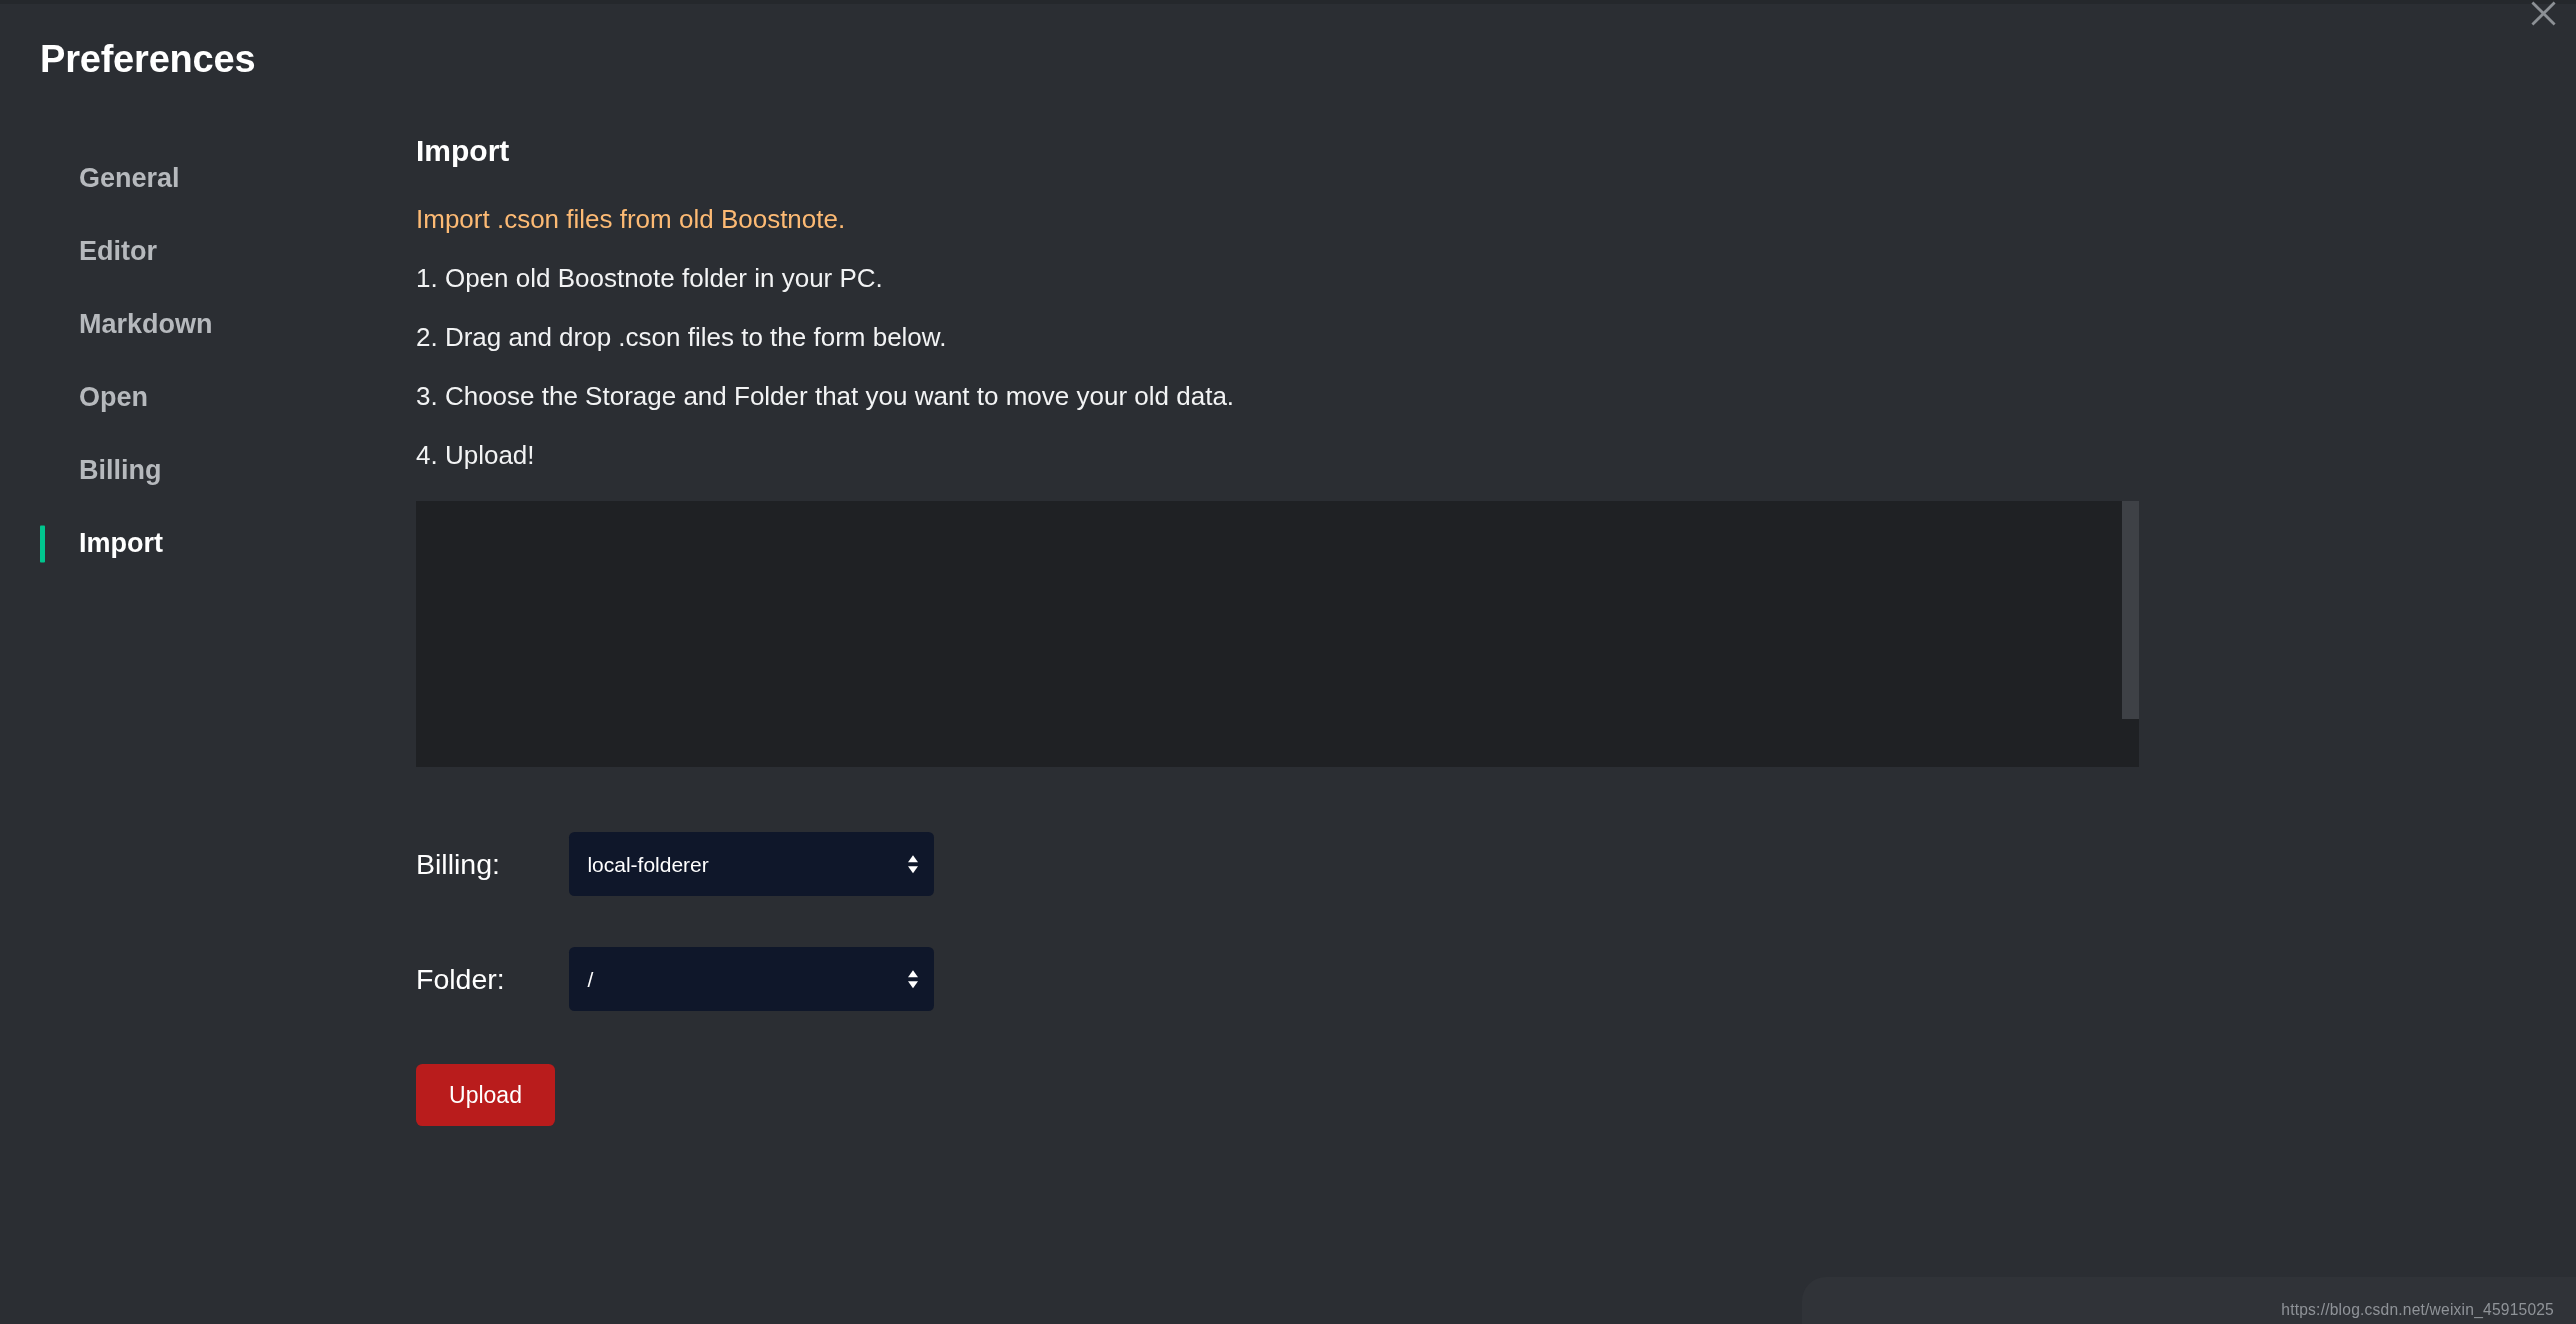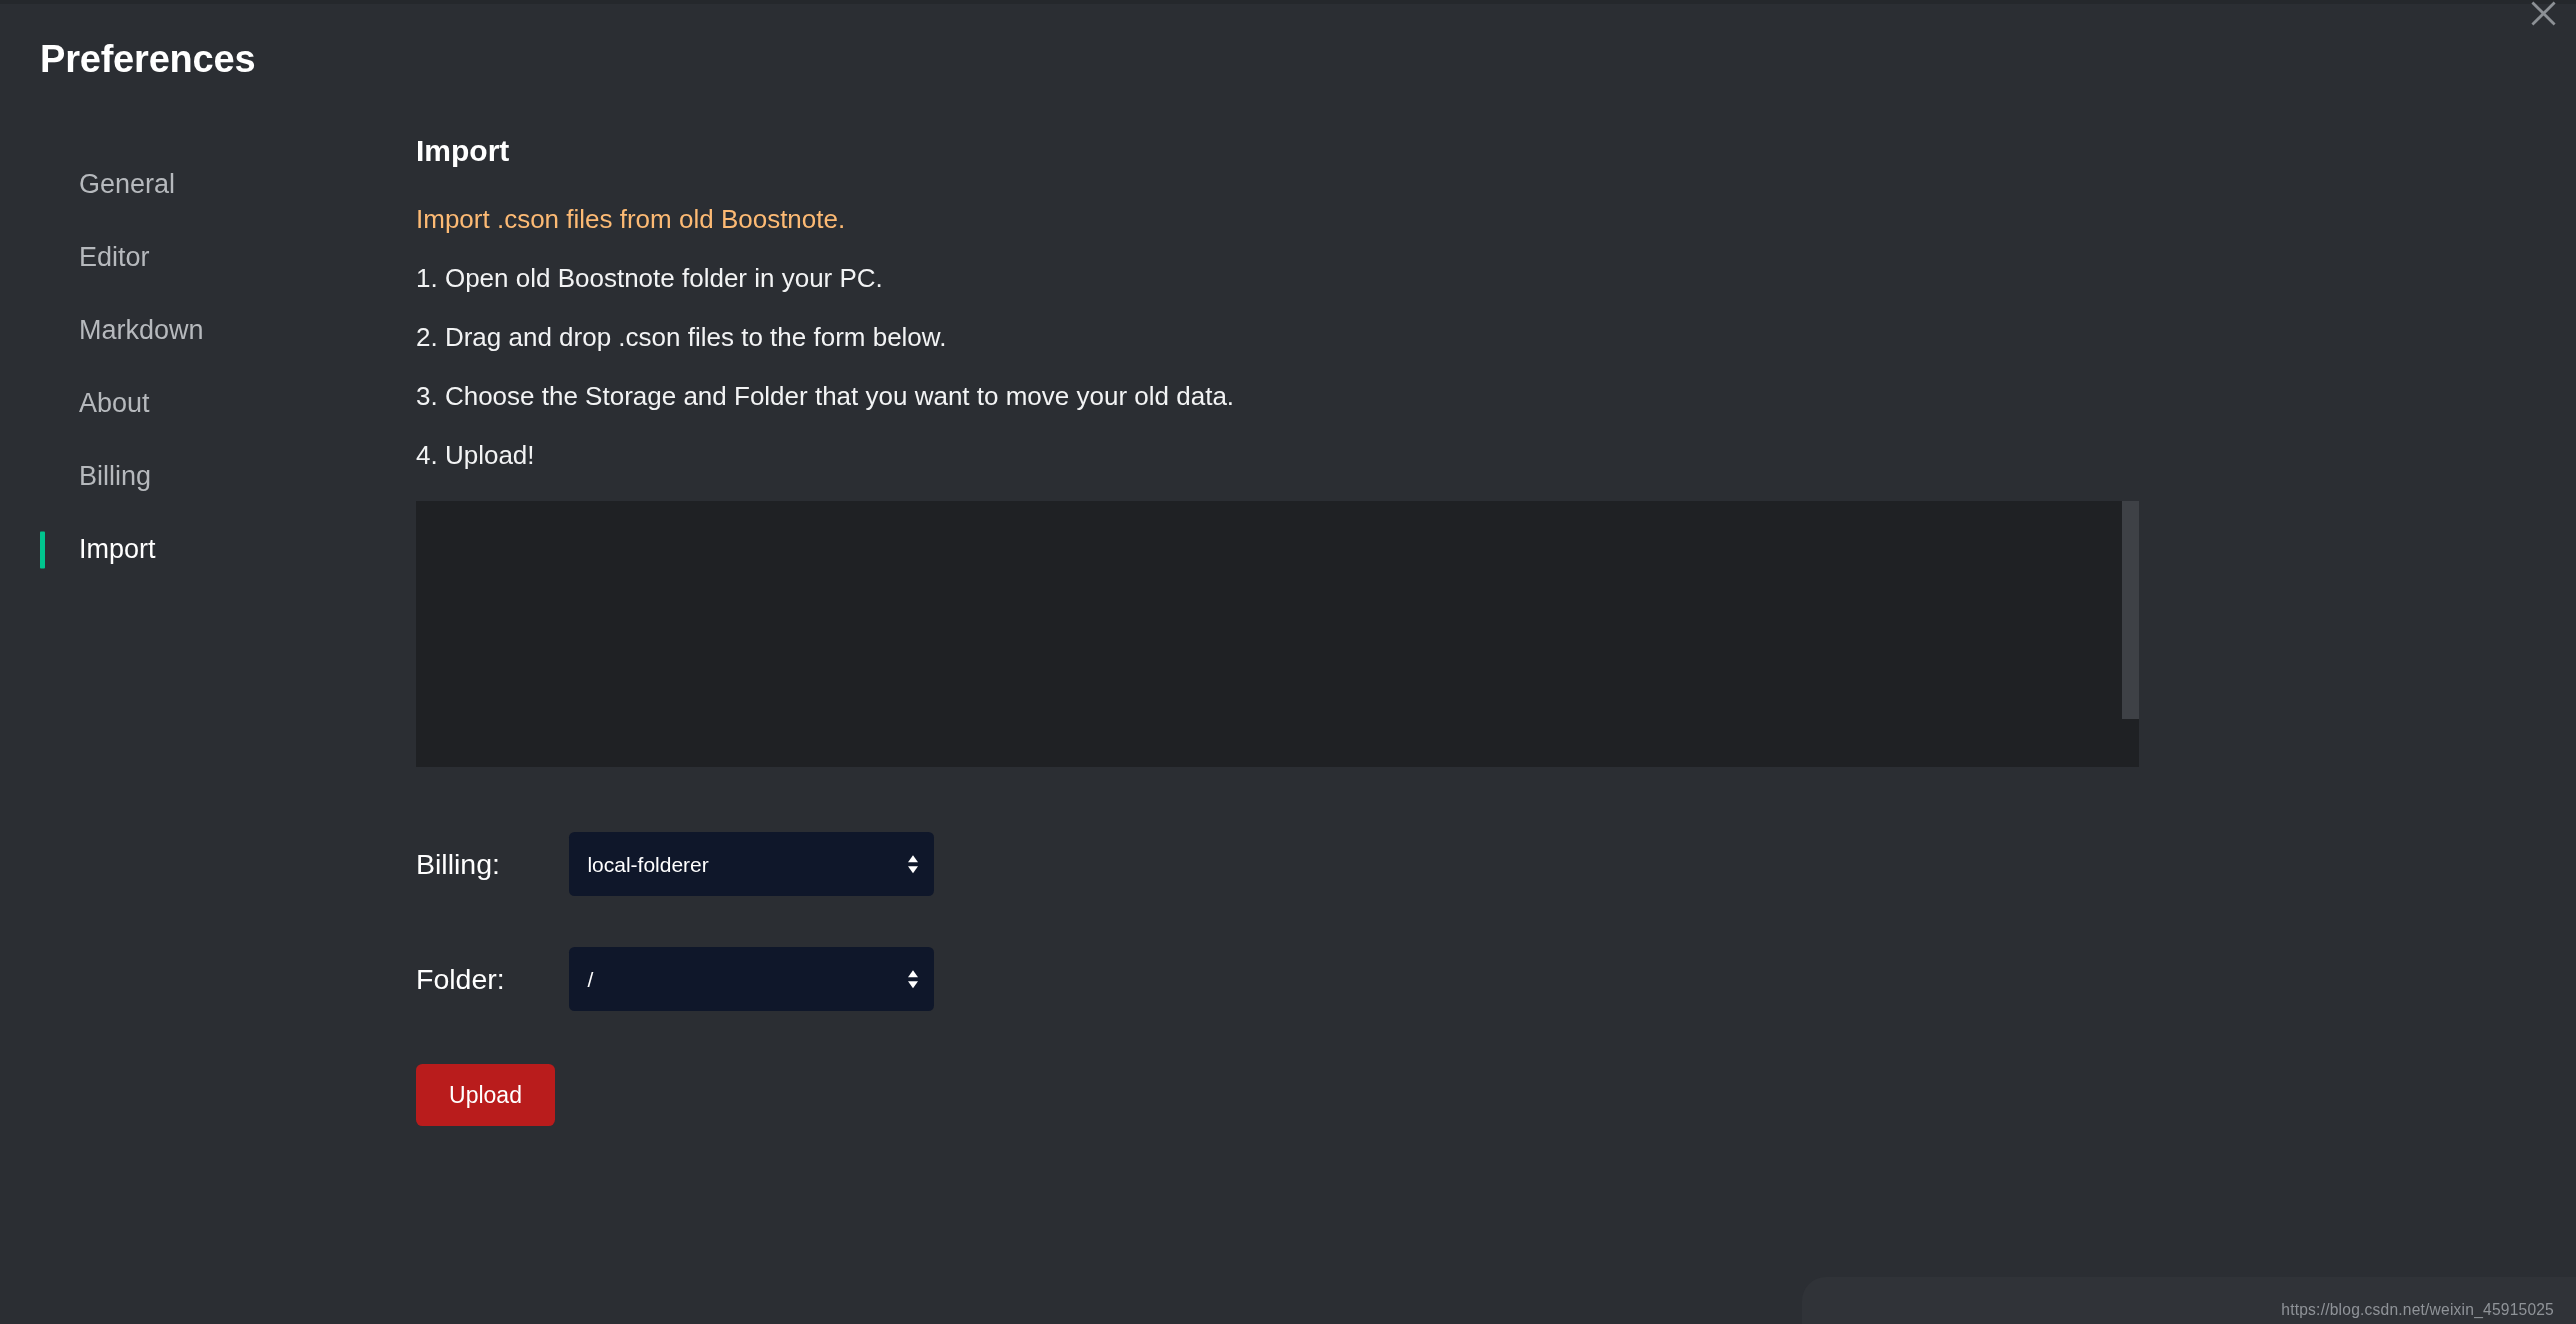--- a/index.html
+++ b/index.html
@@ -49,22 +49,23 @@
     font-weight: bold;
     letter-spacing: -0.2px;
     color: #ffffff;
     line-height: 1.1;
   }
 
   
   #sidebar {
     position: absolute;
     left: 40px;
-    top: 148px;
+    top: 142px;
     width: 331px;
+    font-weight: bold;
   }
 
   .nav-item {
     position: relative;
     height: 73px;
     display: flex;
     align-items: center;
     padding-left: 39px;
     cursor: pointer;
   }
@@ -275,21 +276,21 @@
     <span class="nav-label">Editor</span>
   </div>
 
   <div class="nav-item">
 
     <span class="nav-label">Markdown</span>
   </div>
 
   <div class="nav-item">
 
-    <span class="nav-label">About</span>
+    <span class="nav-label">Open</span>
   </div>
 
   <div class="nav-item">
 
     <span class="nav-label">Billing</span>
   </div>
 
   <div class="nav-item active">
     <span class="nav-accent"></span>
     <span class="nav-label">Import</span>

